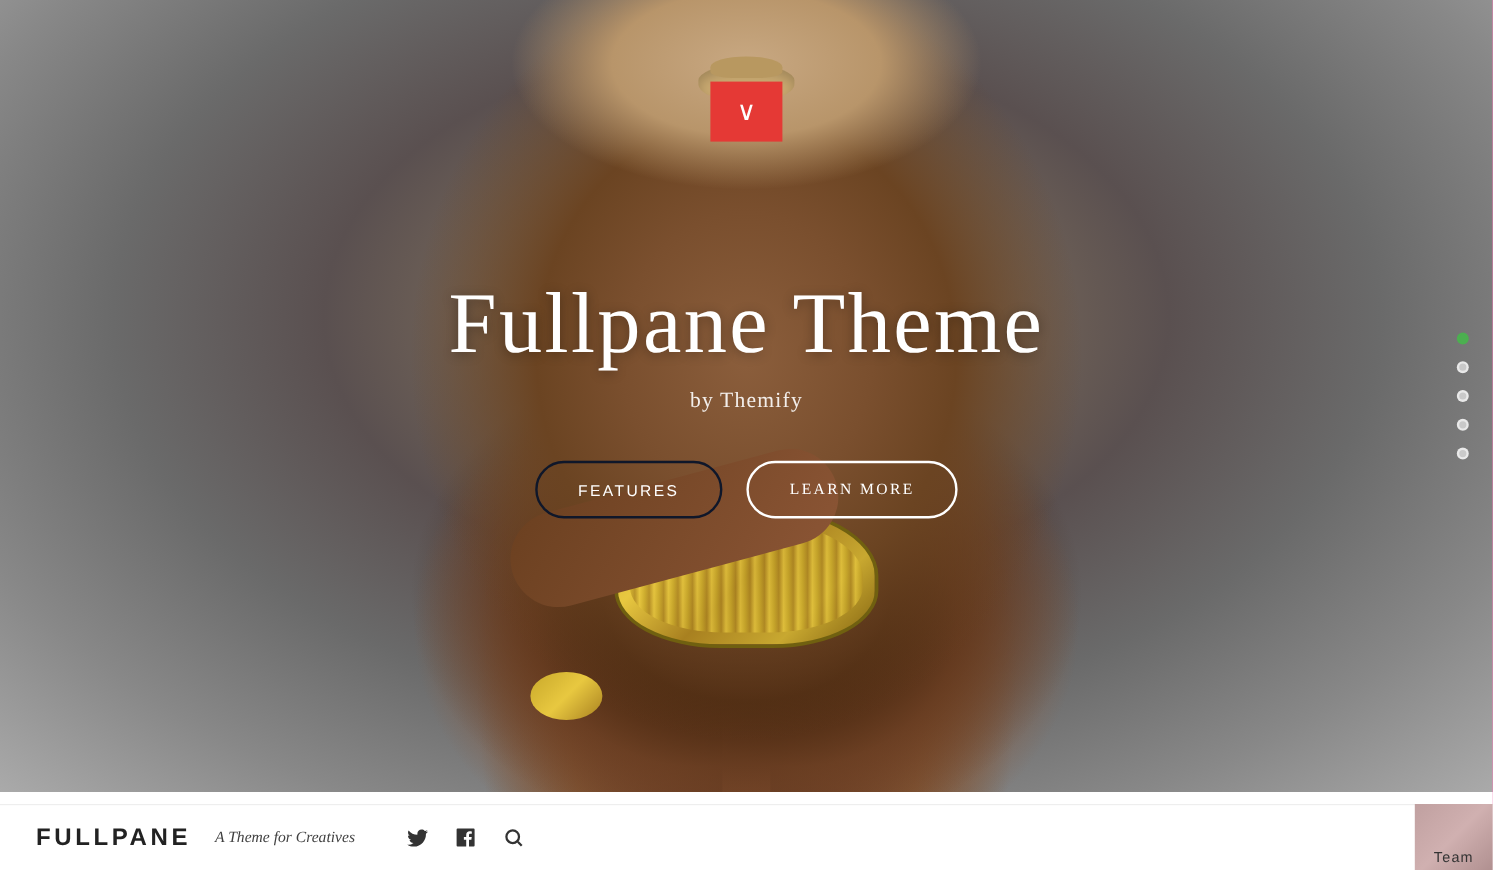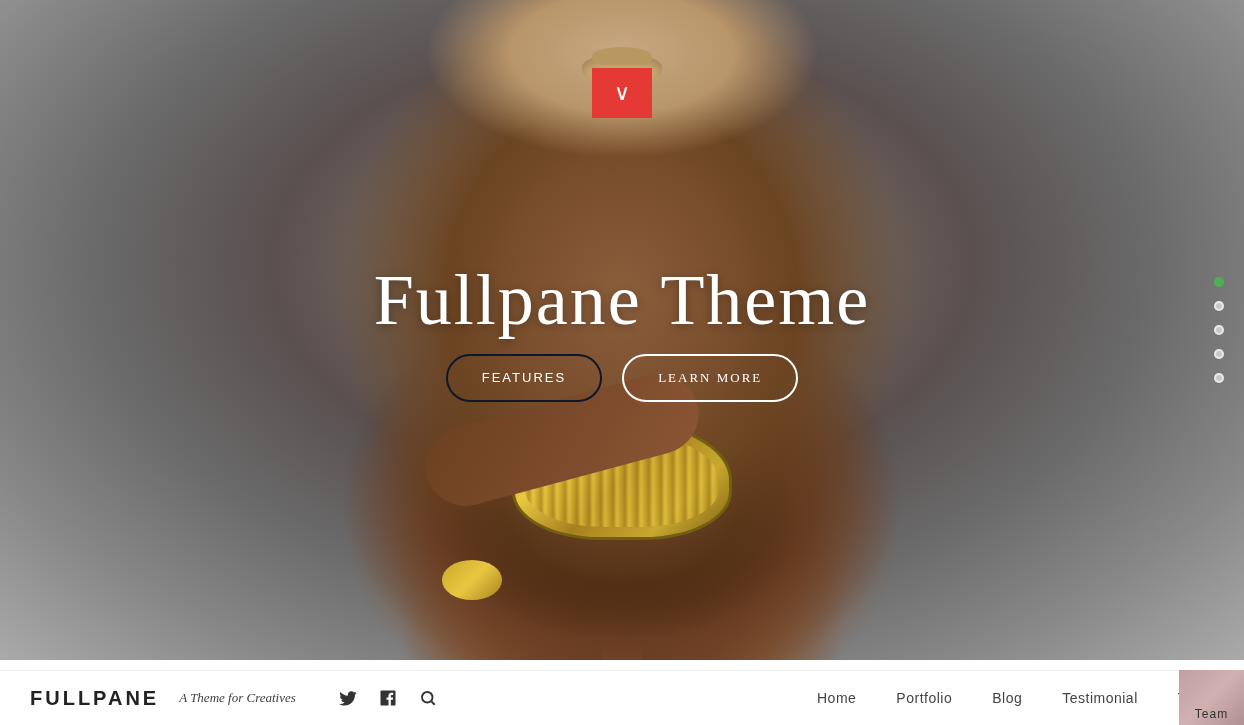--- a/index.html
+++ b/index.html
@@ -386,20 +386,21 @@
   <div class="hero-portrait"></div>
   <div class="hero-necklace"></div>
   <div class="hero-arm"></div>
   <div class="hero-bracelet"></div>
   <div class="hero-lips"></div>
 
   <div class="scroll-down-btn"></div>
 
   <div class="hero-content">
     <h1 class="hero-title">Fullpane Theme</h1>
+    <p class="hero-subtitle">by Themify</p>
     <div class="hero-buttons">
       <button class="btn-features">FEATURES</button>
       <button class="btn-learn-more">LEARN MORE</button>
     </div>
   </div>
 
   <div class="side-dots">
     <div class="dot active"></div>
     <div class="dot inactive"></div>
     <div class="dot inactive"></div>
@@ -428,24 +429,17 @@
 
       <span class="search-icon-btn" title="Search">
         <svg width="18" height="18" viewBox="0 0 24 24" fill="none" stroke="#333" stroke-width="2.5">
           <circle cx="11" cy="11" r="7"></circle>
           <line x1="21" y1="21" x2="16.65" y2="16.65"></line>
         </svg>
       </span>
     </div>
   </div>
 
-  <nav class="footer-nav">
-    <span class="nav-item">Home</span>
-    <span class="nav-item">Portfolio</span>
-    <span class="nav-item">Blog</span>
-    <span class="nav-item">Testimonial</span>
-    <span class="nav-item">Team</span>
-  </nav>
 </div>
 
 <div class="team-thumb">
   <span class="team-thumb-label">Team</span>
 </div>
 
 </body></html>

